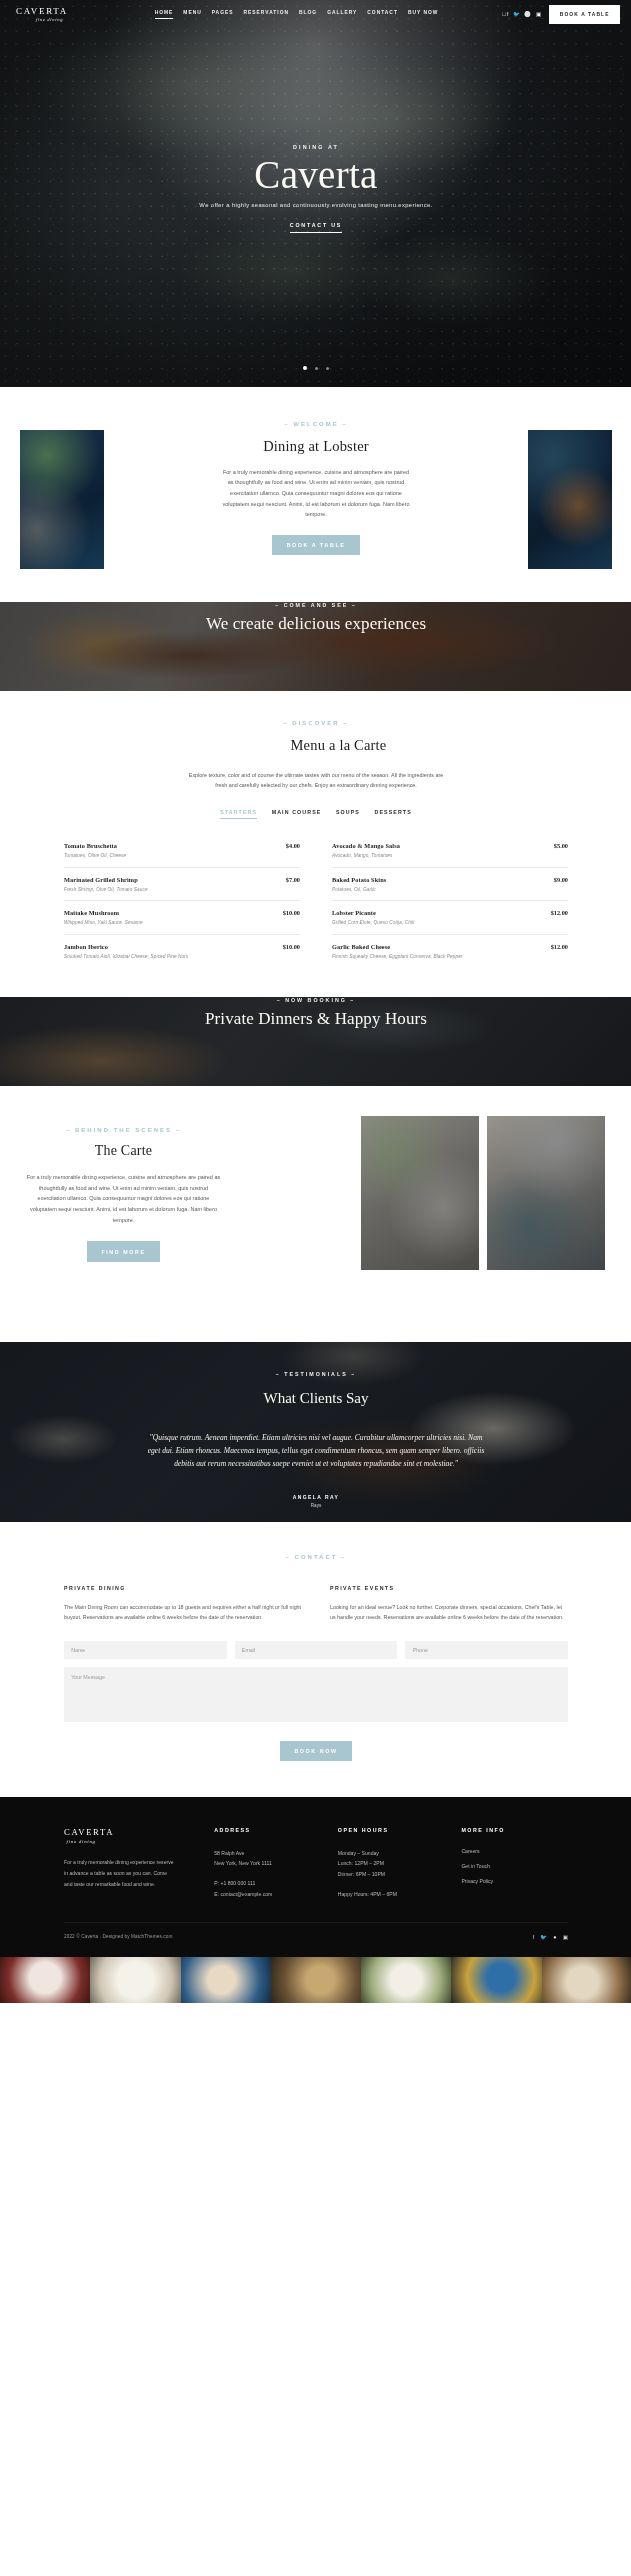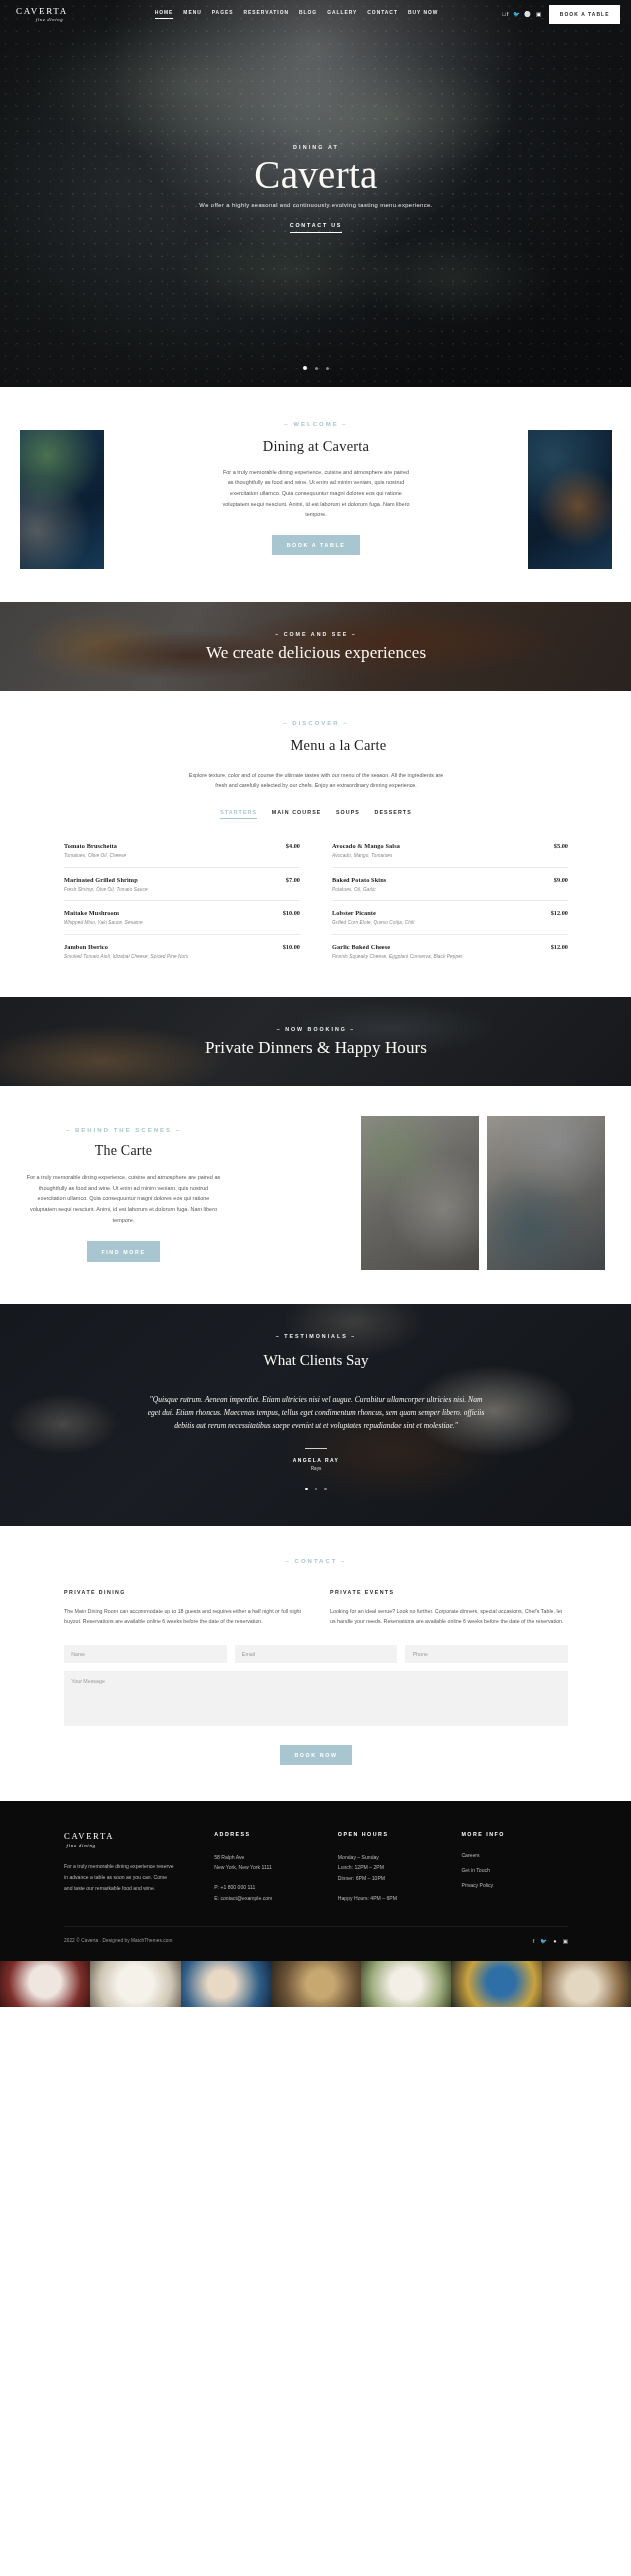--- a/index.html
+++ b/index.html
@@ -148,21 +148,21 @@
   }
   .banner.dining {
     background:
       radial-gradient(ellipse 35% 70% at 16% 72%, rgba(186,140,84,.65), transparent 58%),
       radial-gradient(ellipse 28% 50% at 62% 35%, rgba(110,120,126,.45), transparent 60%),
       linear-gradient(135deg,#23262a 0%,#34383c 38%,#1b1e22 100%);
   }
   .banner-ov { position:absolute; inset:0; background:rgba(18,18,20,.46); }
   .banner-in {
     position:absolute; inset:0; display:flex; flex-direction:column;
-    align-items:center; justify-content:center; color:#fff; z-index:3;
+    align-items:center; color:#fff; z-index:3;
   }
   .banner-eyebrow {
     font-size:5.3px; letter-spacing:2px; font-weight:700; text-transform:uppercase;
     color:#f1f1ef; margin-bottom:6px;
   }
   .banner-title {
     font-family:"Liberation Serif", serif; font-size:17px; font-weight:400;
     color:#fcfaf5; letter-spacing:0.1px;
   }
 
@@ -211,21 +211,21 @@
     position:relative; overflow:hidden;
   }
   .t-img.b {
     background:
       radial-gradient(circle at 60% 18%, rgba(150,155,160,.50), transparent 40%),
       radial-gradient(circle at 35% 72%, rgba(50,80,90,.55), transparent 45%),
       linear-gradient(150deg,#97948e 0%,#6d6b67 45%,#3f4447 100%);
   }
 
   
-  .testi { position:relative; height:222px; overflow:hidden; }
+  .testi { position:relative; height:180px; overflow:hidden;margin-top:38px; }
   .testi-bg {
     position:absolute; inset:0;
     background:
       radial-gradient(ellipse 22% 34% at 78% 48%, rgba(228,222,206,.88), transparent 60%),
       radial-gradient(ellipse 14% 22% at 10% 54%, rgba(176,170,158,.70), transparent 62%),
       radial-gradient(ellipse 18% 26% at 56% 8%, rgba(200,190,170,.45), transparent 62%),
       radial-gradient(ellipse 30% 40% at 62% 66%, rgba(120,70,34,.55), transparent 60%),
       linear-gradient(140deg,#1c2026 0%,#262a31 40%,#15181d 100%);
   }
   .testi-ov { position:absolute; inset:0; background:rgba(16,18,22,.52); }
@@ -362,21 +362,21 @@
       <span></span>
       <span></span>
     </div>
   </section>
 
   <section class="welcome">
     <div class="welcome-row">
       <div class="w-img left"></div>
       <div class="w-center">
         <div class="eyebrow w-eyebrow">– WELCOME –</div>
-        <h2 class="sec-title w-title">Dining at Caverta</h2>
+        <h2 class="sec-title w-title">Dining at Lobster</h2>
         <p class="body-copy w-text">For a truly memorable dining experience, cuisine and atmosphere are paired as thoughtfully as food and wine. Ut enim ad minim veniam, quis nostrud exercitation ullamco. Quia consequuntur magni dolores eos qui ratione voluptatem sequi nesciunt. Animi, id est laborum et dolorum fuga. Nam libero tempore.</p>
         <button class="btn-solid">BOOK A TABLE</button>
       </div>
       <div class="w-img right"></div>
     </div>
   </section>
 
   <section class="banner cocoa">
     <div class="banner-ov"></div>
     <div class="banner-in">

